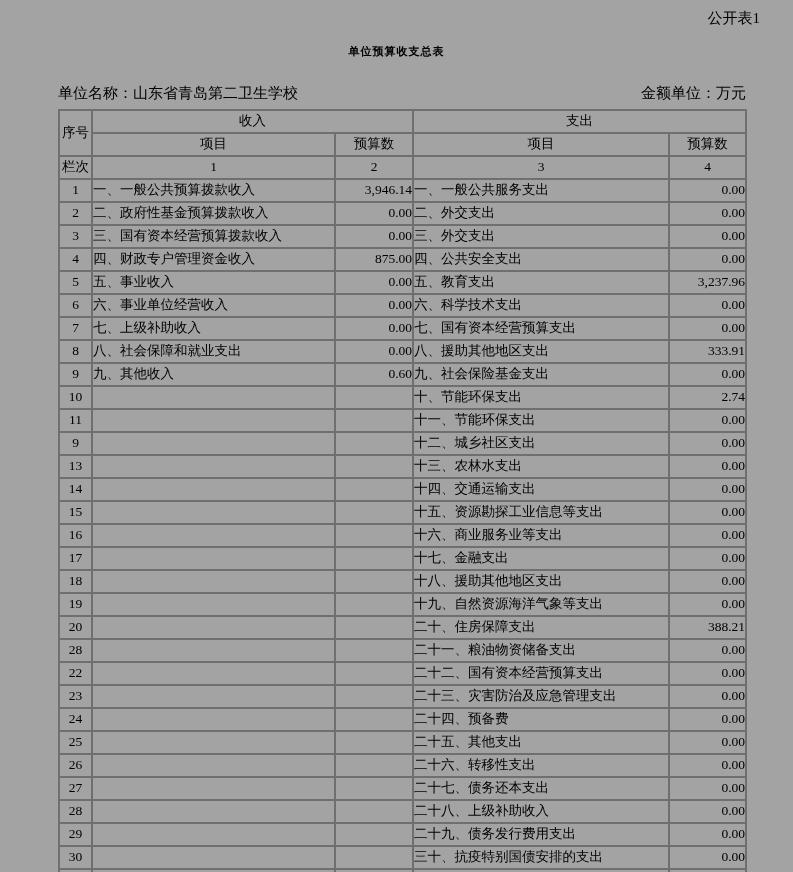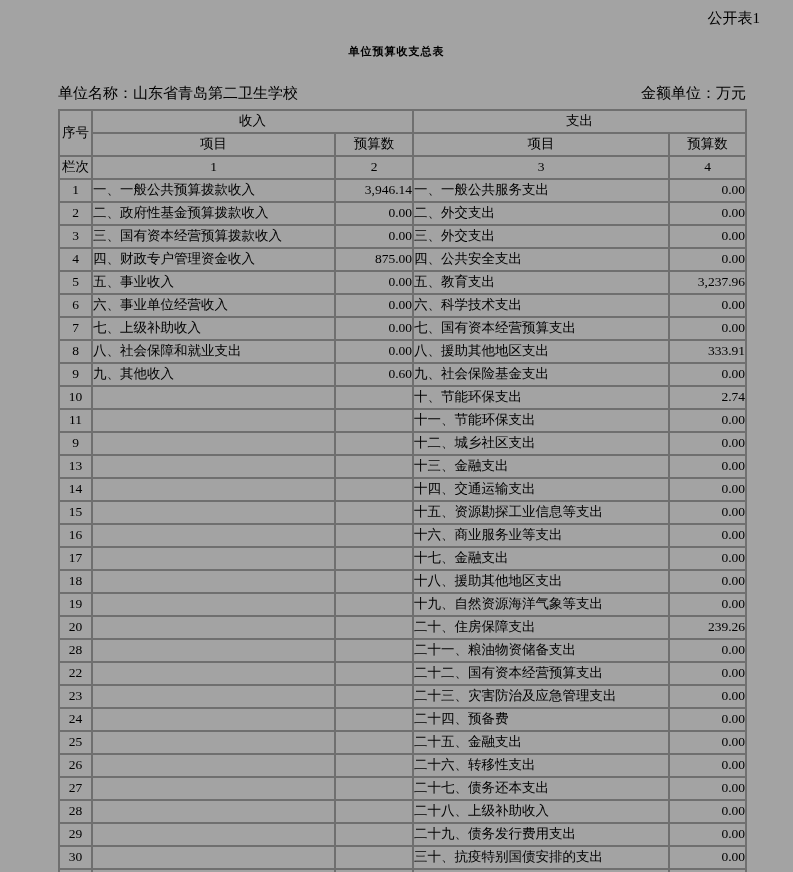--- a/index.html
+++ b/index.html
@@ -192,21 +192,21 @@
           <td class="c-seq">9</td>
           <td class="c-item"></td>
           <td class="c-num"></td>
           <td class="c-item">十二、城乡社区支出</td>
           <td class="c-num">0.00</td>
         </tr>
         <tr>
           <td class="c-seq">13</td>
           <td class="c-item"></td>
           <td class="c-num"></td>
-          <td class="c-item">十三、金融支出</td>
+          <td class="c-item">十三、农林水支出</td>
           <td class="c-num">0.00</td>
         </tr>
         <tr>
           <td class="c-seq">14</td>
           <td class="c-item"></td>
           <td class="c-num"></td>
           <td class="c-item">十四、交通运输支出</td>
           <td class="c-num">0.00</td>
         </tr>
         <tr>
@@ -242,21 +242,21 @@
           <td class="c-item"></td>
           <td class="c-num"></td>
           <td class="c-item">十九、自然资源海洋气象等支出</td>
           <td class="c-num">0.00</td>
         </tr>
         <tr>
           <td class="c-seq">20</td>
           <td class="c-item"></td>
           <td class="c-num"></td>
           <td class="c-item">二十、住房保障支出</td>
-          <td class="c-num">239.26</td>
+          <td class="c-num">388.21</td>
         </tr>
         <tr>
           <td class="c-seq">28</td>
           <td class="c-item"></td>
           <td class="c-num"></td>
           <td class="c-item">二十一、粮油物资储备支出</td>
           <td class="c-num">0.00</td>
         </tr>
         <tr>
           <td class="c-seq">22</td>
@@ -276,21 +276,21 @@
           <td class="c-seq">24</td>
           <td class="c-item"></td>
           <td class="c-num"></td>
           <td class="c-item">二十四、预备费</td>
           <td class="c-num">0.00</td>
         </tr>
         <tr>
           <td class="c-seq">25</td>
           <td class="c-item"></td>
           <td class="c-num"></td>
-          <td class="c-item">二十五、金融支出</td>
+          <td class="c-item">二十五、其他支出</td>
           <td class="c-num">0.00</td>
         </tr>
         <tr>
           <td class="c-seq">26</td>
           <td class="c-item"></td>
           <td class="c-num"></td>
           <td class="c-item">二十六、转移性支出</td>
           <td class="c-num">0.00</td>
         </tr>
         <tr>

